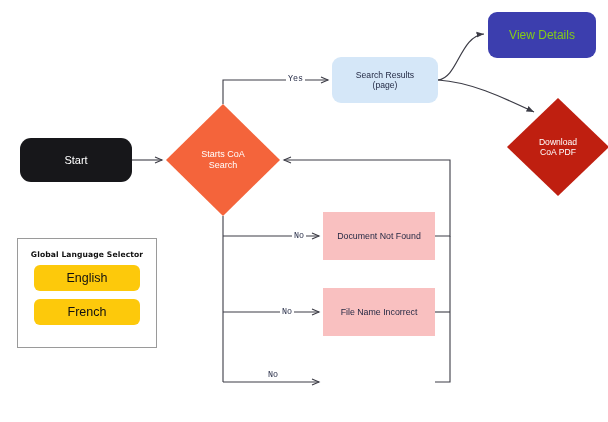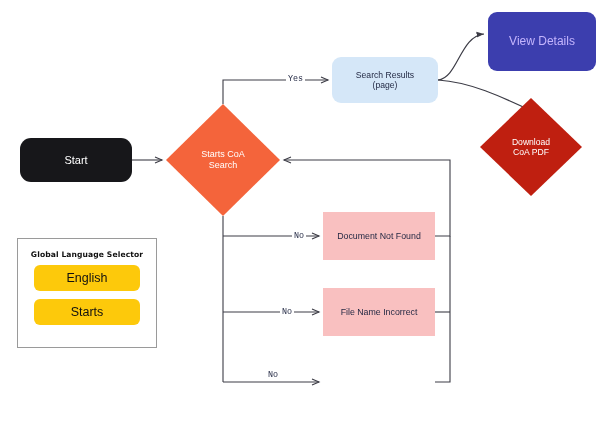--- a/index.html
+++ b/index.html
@@ -73,29 +73,29 @@
     border-radius: 9px;
     color: #1f2540;
     font-size: 8.6px;
     text-align: center;
   }
   
   #view-details-node {
     left: 488px;
     top: 12px;
     width: 108px;
-    height: 59px;
+    height: 46px;
     background: #3c3eae;
     border-radius: 9px;
-    color: #c4b5fd;
+    color: #84cc16;
     font-size: 12px;
   }
   
   #download-pdf-node {
-    left: 480px;
+    left: 507px;
     top: 98px;
     width: 102px;
     height: 98px;
     text-align: center;
   }
   #download-pdf-node .diamond-shape {
     position: absolute;
     left: 0; top: 0;
     width: 100%; height: 100%;
     background: #bf1f10;
@@ -250,16 +250,16 @@
   </div>
 
   <div class="edge-label" id="edge-label-yes">Yes</div>
   <div class="edge-label" id="edge-label-no-0">No</div>
   <div class="edge-label" id="edge-label-no-1">No</div>
   <div class="edge-label" id="edge-label-no-2">No</div>
 
   <div id="language-selector-panel">
     <div id="language-selector-title">Global Language Selector</div>
     <button class="lang-button">English</button>
-    <button class="lang-button">Starts</button>
+    <button class="lang-button">French</button>
   </div>
 
 </div>
 
 </body></html>

